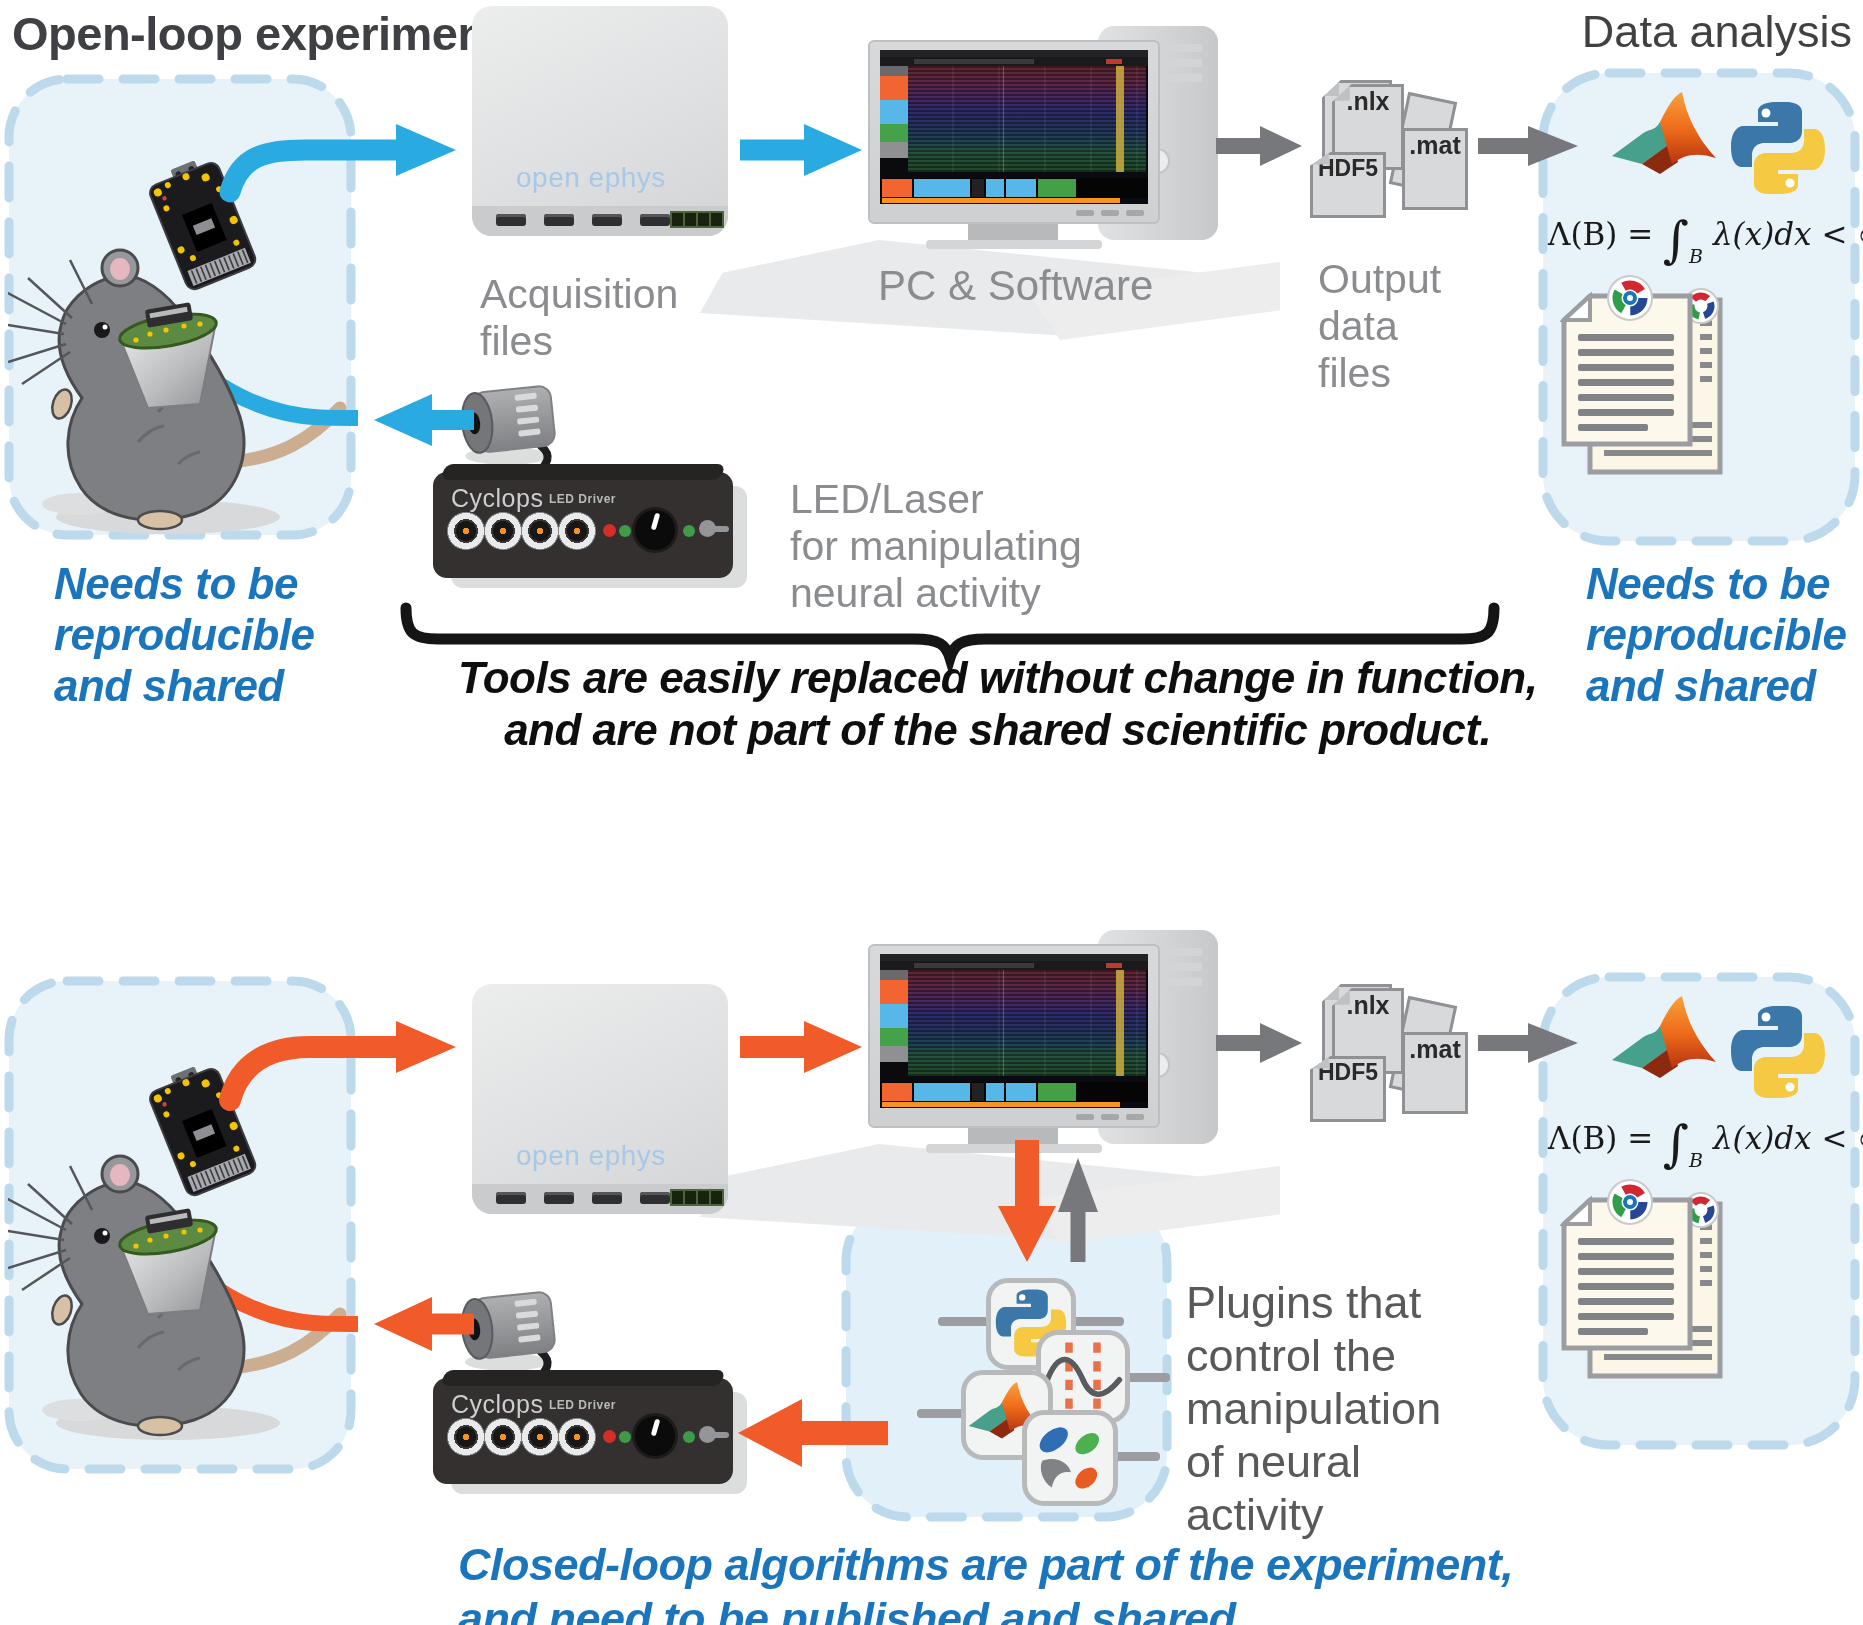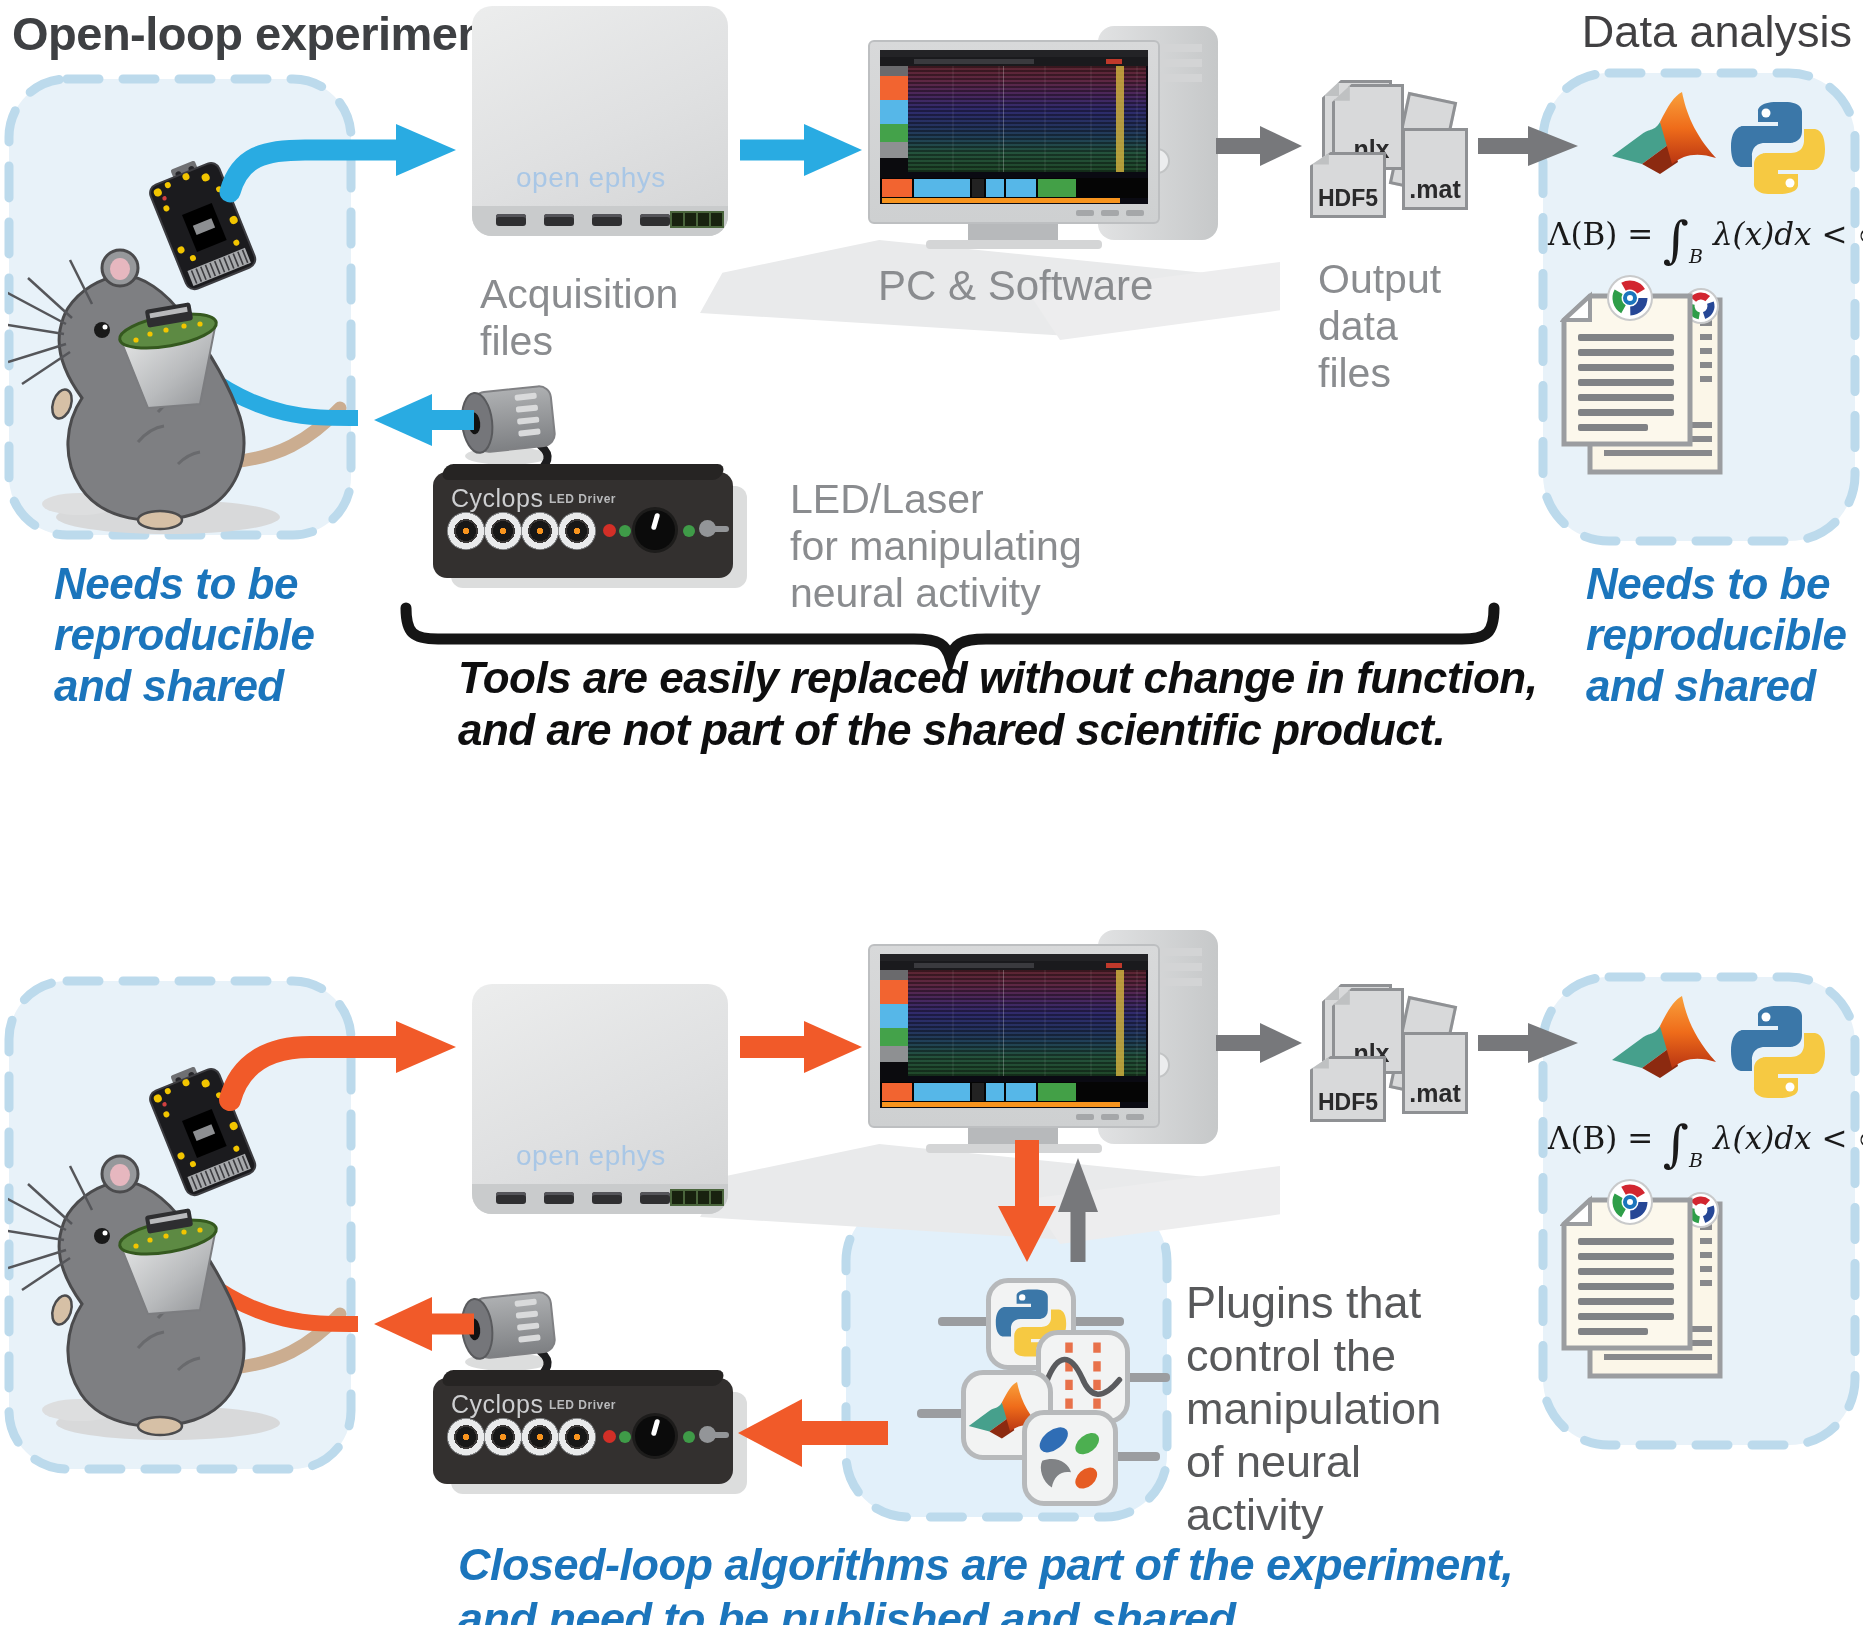--- a/index.html
+++ b/index.html
@@ -6,21 +6,21 @@
   .canvas{position:relative;width:1863px;height:1625px;background:#fff;overflow:hidden;
           font-family:"Liberation Sans",sans-serif;}
   .abs{position:absolute;}
   svg.abs{display:block;}
   
   .h-dark{font-size:47px;font-weight:800;color:#3E4043;letter-spacing:-0.5px;}
   .h-orange{font-size:47px;font-weight:800;color:#F26E31;letter-spacing:-0.5px;}
   .h-plain{font-size:45px;font-weight:400;color:#414042;}
   .lbl{font-size:41px;color:#8A8C8F;line-height:47px;}
   .note{font-size:44px;font-weight:700;font-style:italic;color:#1B75BC;line-height:51px;letter-spacing:-0.5px;margin-left:24px;}
-  .caption-black{font-size:44px;font-weight:700;font-style:italic;color:#0E0E0F;line-height:52px;letter-spacing:-0.5px;}
+  .caption-black{font-size:44px;font-weight:700;font-style:italic;color:#0E0E0F;line-height:52px;letter-spacing:-0.5px;text-align:center;}
   .caption-blue{font-size:45px;font-weight:700;font-style:italic;color:#1B75BC;line-height:54px;letter-spacing:-0.5px;}
   .plugins-lbl{font-size:45px;color:#58595B;line-height:53px;}
   
   .acq{width:256px;height:230px;border-radius:20px;
        background:linear-gradient(155deg,#eceded 0%,#dfe0e1 55%,#d3d4d5 100%);}
   .acq .curl{position:absolute;right:-16px;top:10px;width:110px;height:170px;background:#e7e8e9;
              border-radius:14px;transform:rotate(5deg);z-index:-1;}
   .acq .strip{position:absolute;left:0;right:0;bottom:0;height:30px;background:#c9cbcc;
               border-radius:0 0 20px 20px;}
   .port{position:absolute;bottom:10px;width:30px;height:12px;background:#2f2f31;border-radius:3px;
@@ -56,21 +56,21 @@
   
   .tower{position:absolute;width:120px;height:214px;border-radius:16px;
          background:linear-gradient(90deg,#e1e2e3,#c6c8c9);}
   .tower:before{content:"";position:absolute;left:16px;right:16px;top:18px;height:40px;
          background:repeating-linear-gradient(180deg,#d3d4d5 0 8px,transparent 8px 15px);}
   .tower:after{content:"";position:absolute;left:46px;top:122px;width:22px;height:22px;border-radius:50%;
          background:#ecedee;border:2px solid #c2c4c5;}
   .shadow-poly{position:absolute;background:#e9eaeb;}
   
   .file{position:absolute;background:#d8d9da;border:3px solid #8F9194;box-sizing:border-box;
-        display:flex;align-items:flex-end;justify-content:center;
+        display:flex;justify-content:center;
         font-weight:700;font-size:25px;color:#2a2a2b;padding-bottom:3px;}
   .fold{clip-path:polygon(27% 0,100% 0,100% 100%,0 100%,0 21%);}
   .flap{position:absolute;left:-3px;top:-3px;width:27%;height:21%;background:#bfc1c2;
         clip-path:polygon(0 100%,100% 0,100% 100%);}
   
   
   .cyc{position:absolute;width:300px;height:106px;background:#33302f;border-radius:14px;
        box-shadow:16px 12px 0 -2px #dcdddd;}
   .cyc:before{content:"";position:absolute;left:10px;right:10px;top:-8px;height:16px;background:#262423;
        border-radius:10px;transform:skewX(-18deg);}

